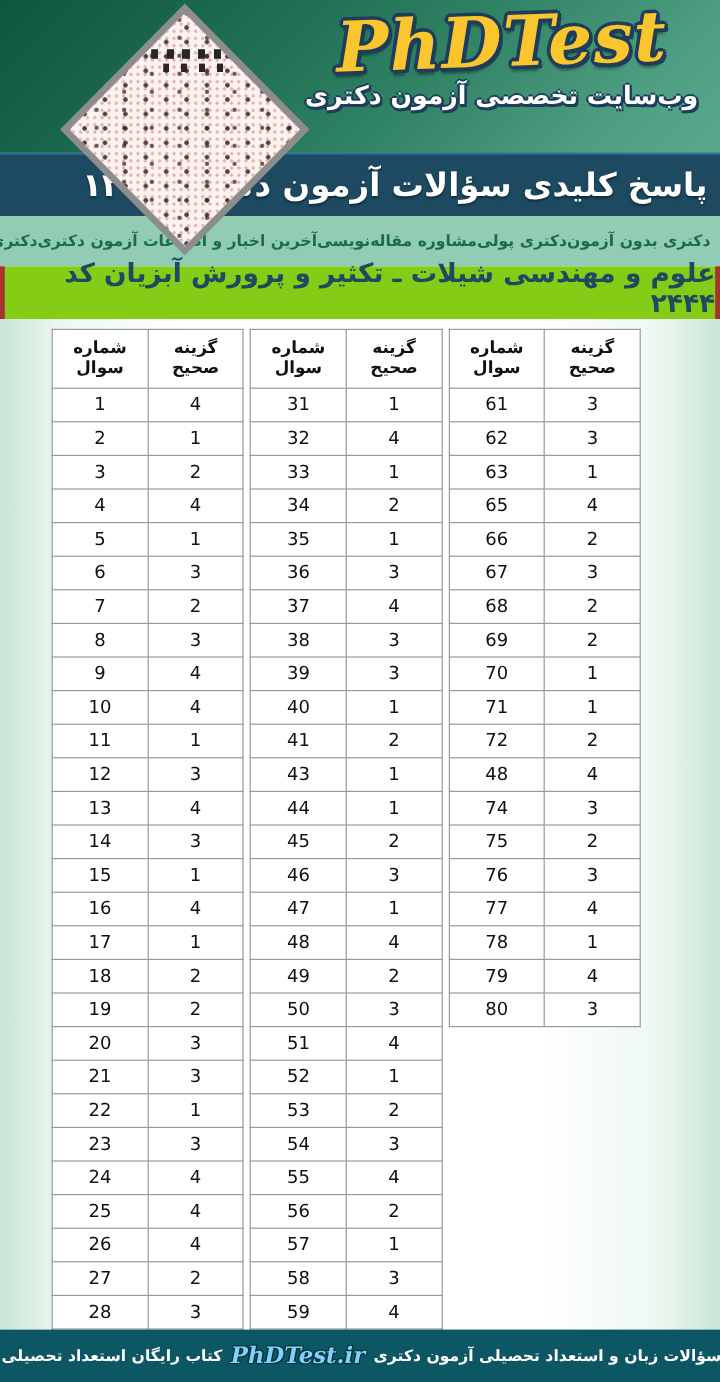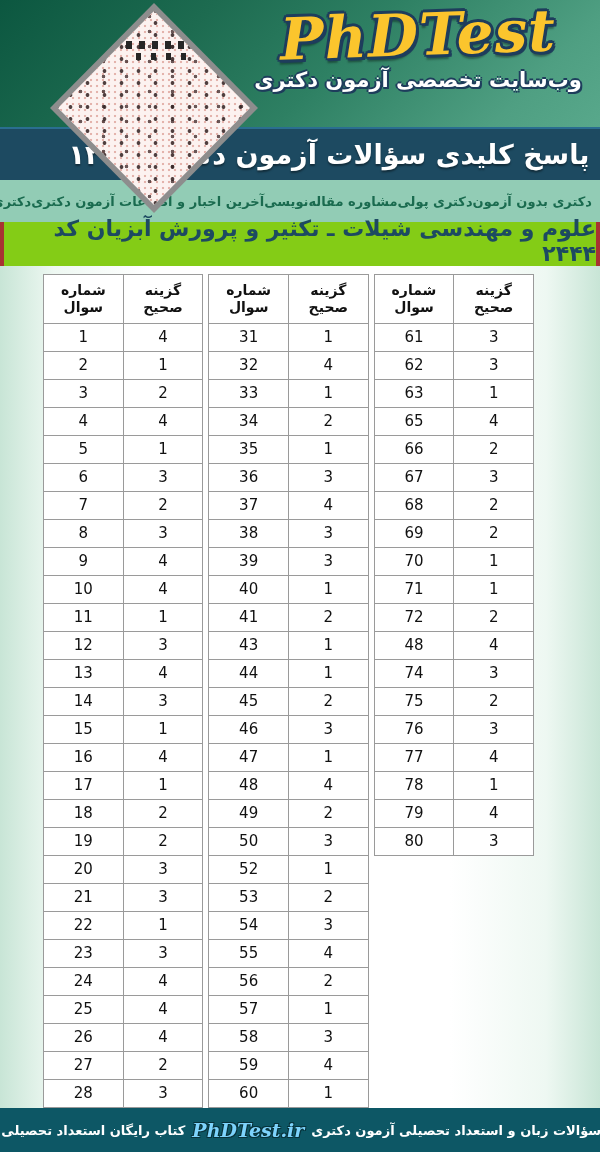--- a/index.html
+++ b/index.html
@@ -308,20 +308,24 @@
             </tr>
             <tr>
               <td>49</td>
               <td>2</td>
             </tr>
             <tr>
               <td>50</td>
               <td>3</td>
             </tr>
             <tr>
+              <td>51</td>
+              <td>4</td>
+            </tr>
+            <tr>
               <td>52</td>
               <td>1</td>
             </tr>
             <tr>
               <td>53</td>
               <td>2</td>
             </tr>
             <tr>
               <td>54</td>
               <td>3</td>

